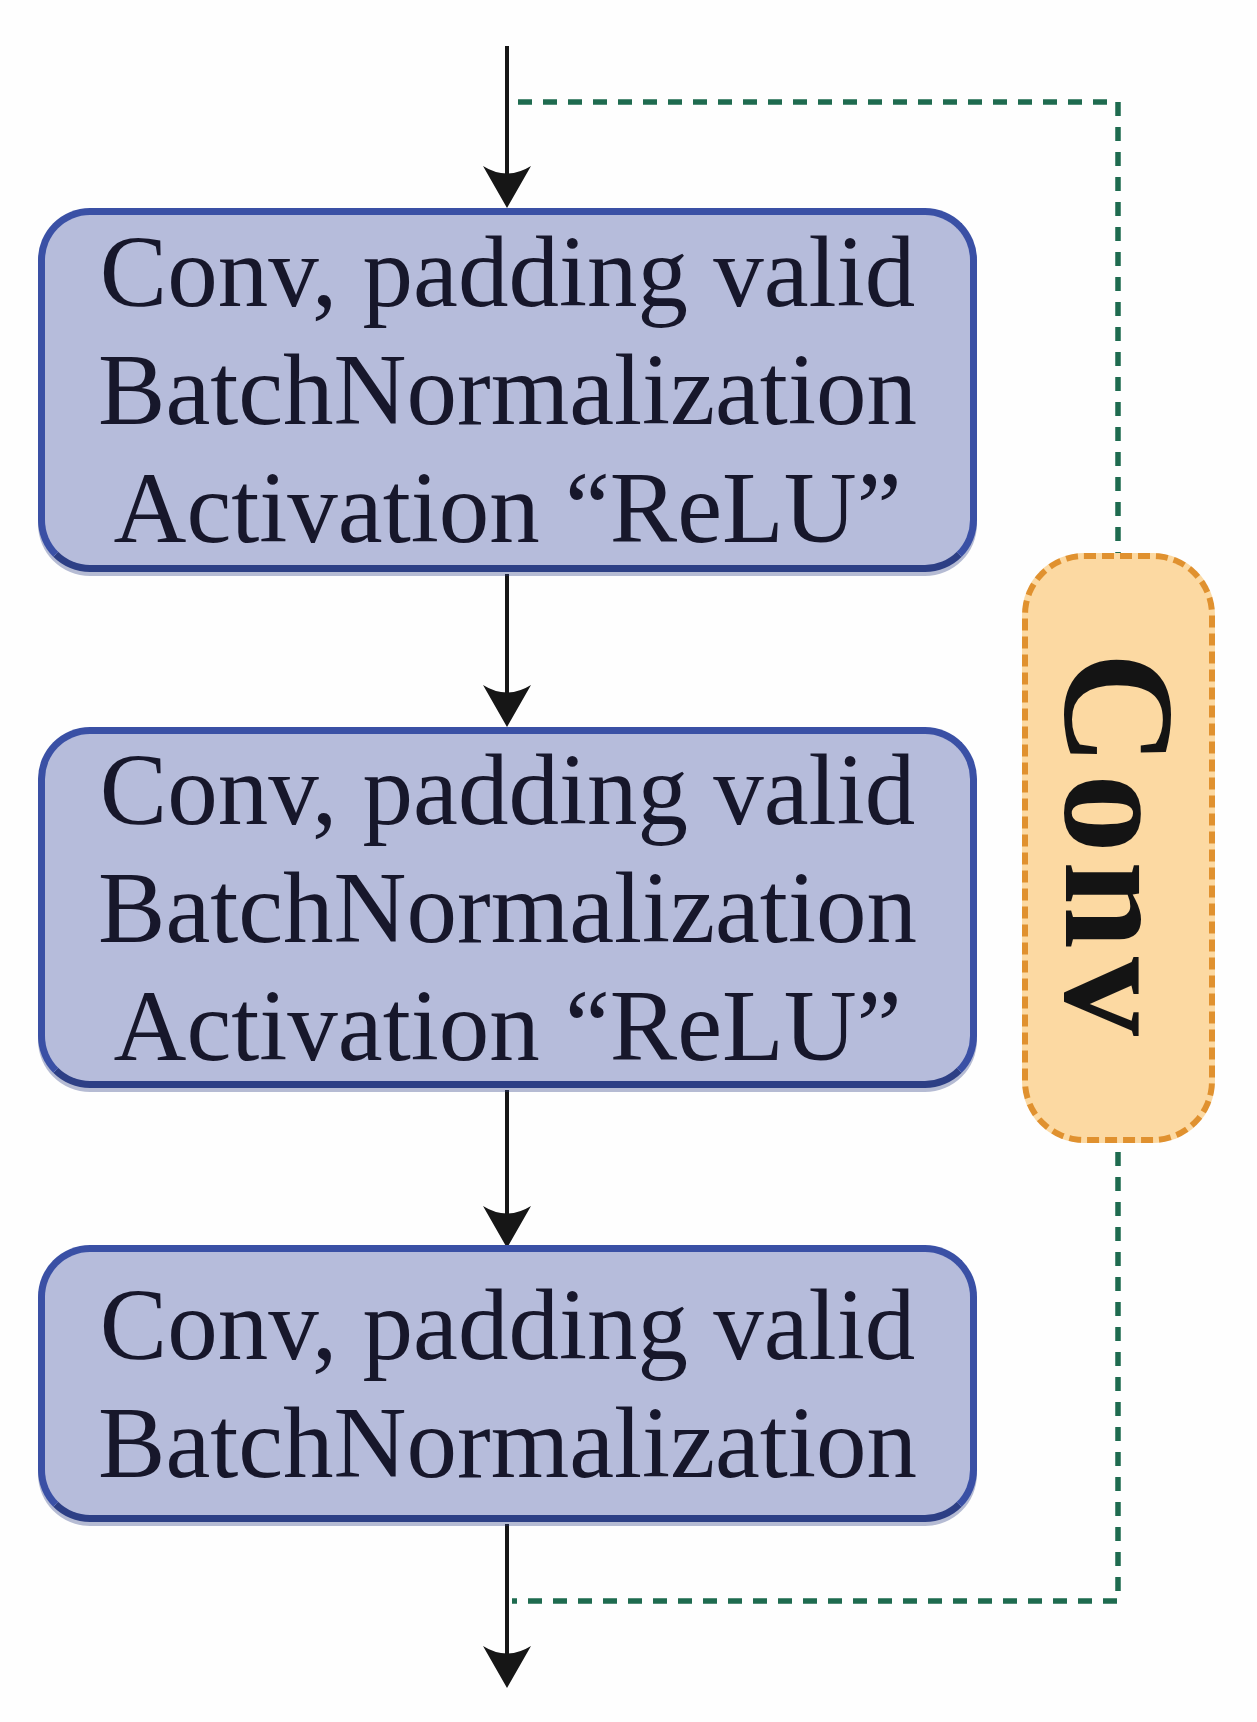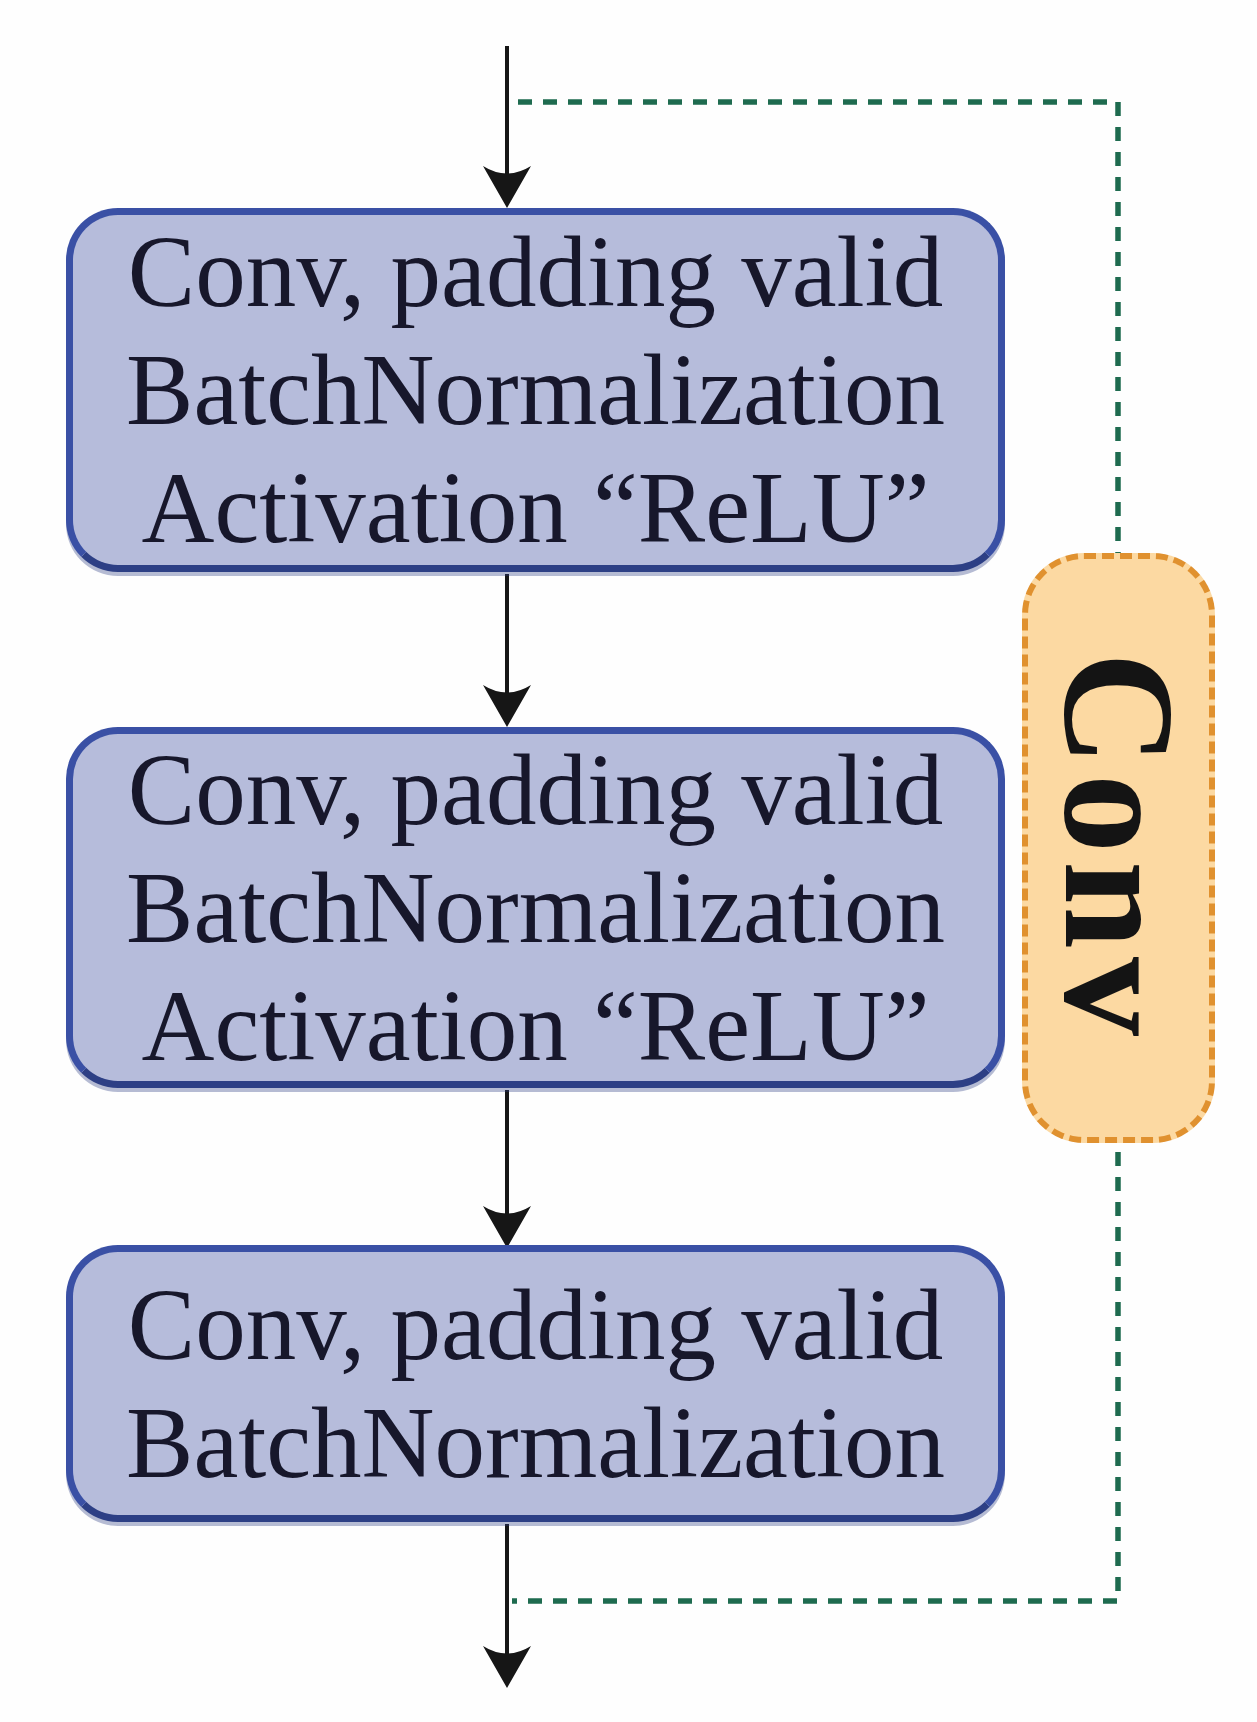--- a/index.html
+++ b/index.html
@@ -38,21 +38,20 @@
     border-radius:52px;
     box-shadow:0 4px 0 rgba(45,63,133,0.35);
     display:flex; flex-direction:column;
     align-items:center; justify-content:center;
     z-index:2;
     color:var(--text-color);
     font-size:101px;
     line-height:118px;
     text-align:center;
     white-space:nowrap;
-    margin-left:28px;
   }
   .block-1 { top:208px; height:364px; }
   .block-2 { top:727px; height:361px; }
   .block-3 { top:1245px; height:277px; }
   .skip-box {
     position:absolute;
     left:1022px; top:553px; width:193px; height:590px;
     background:var(--skip-fill);
     border:6px dashed var(--skip-border);
     border-radius:62px;

